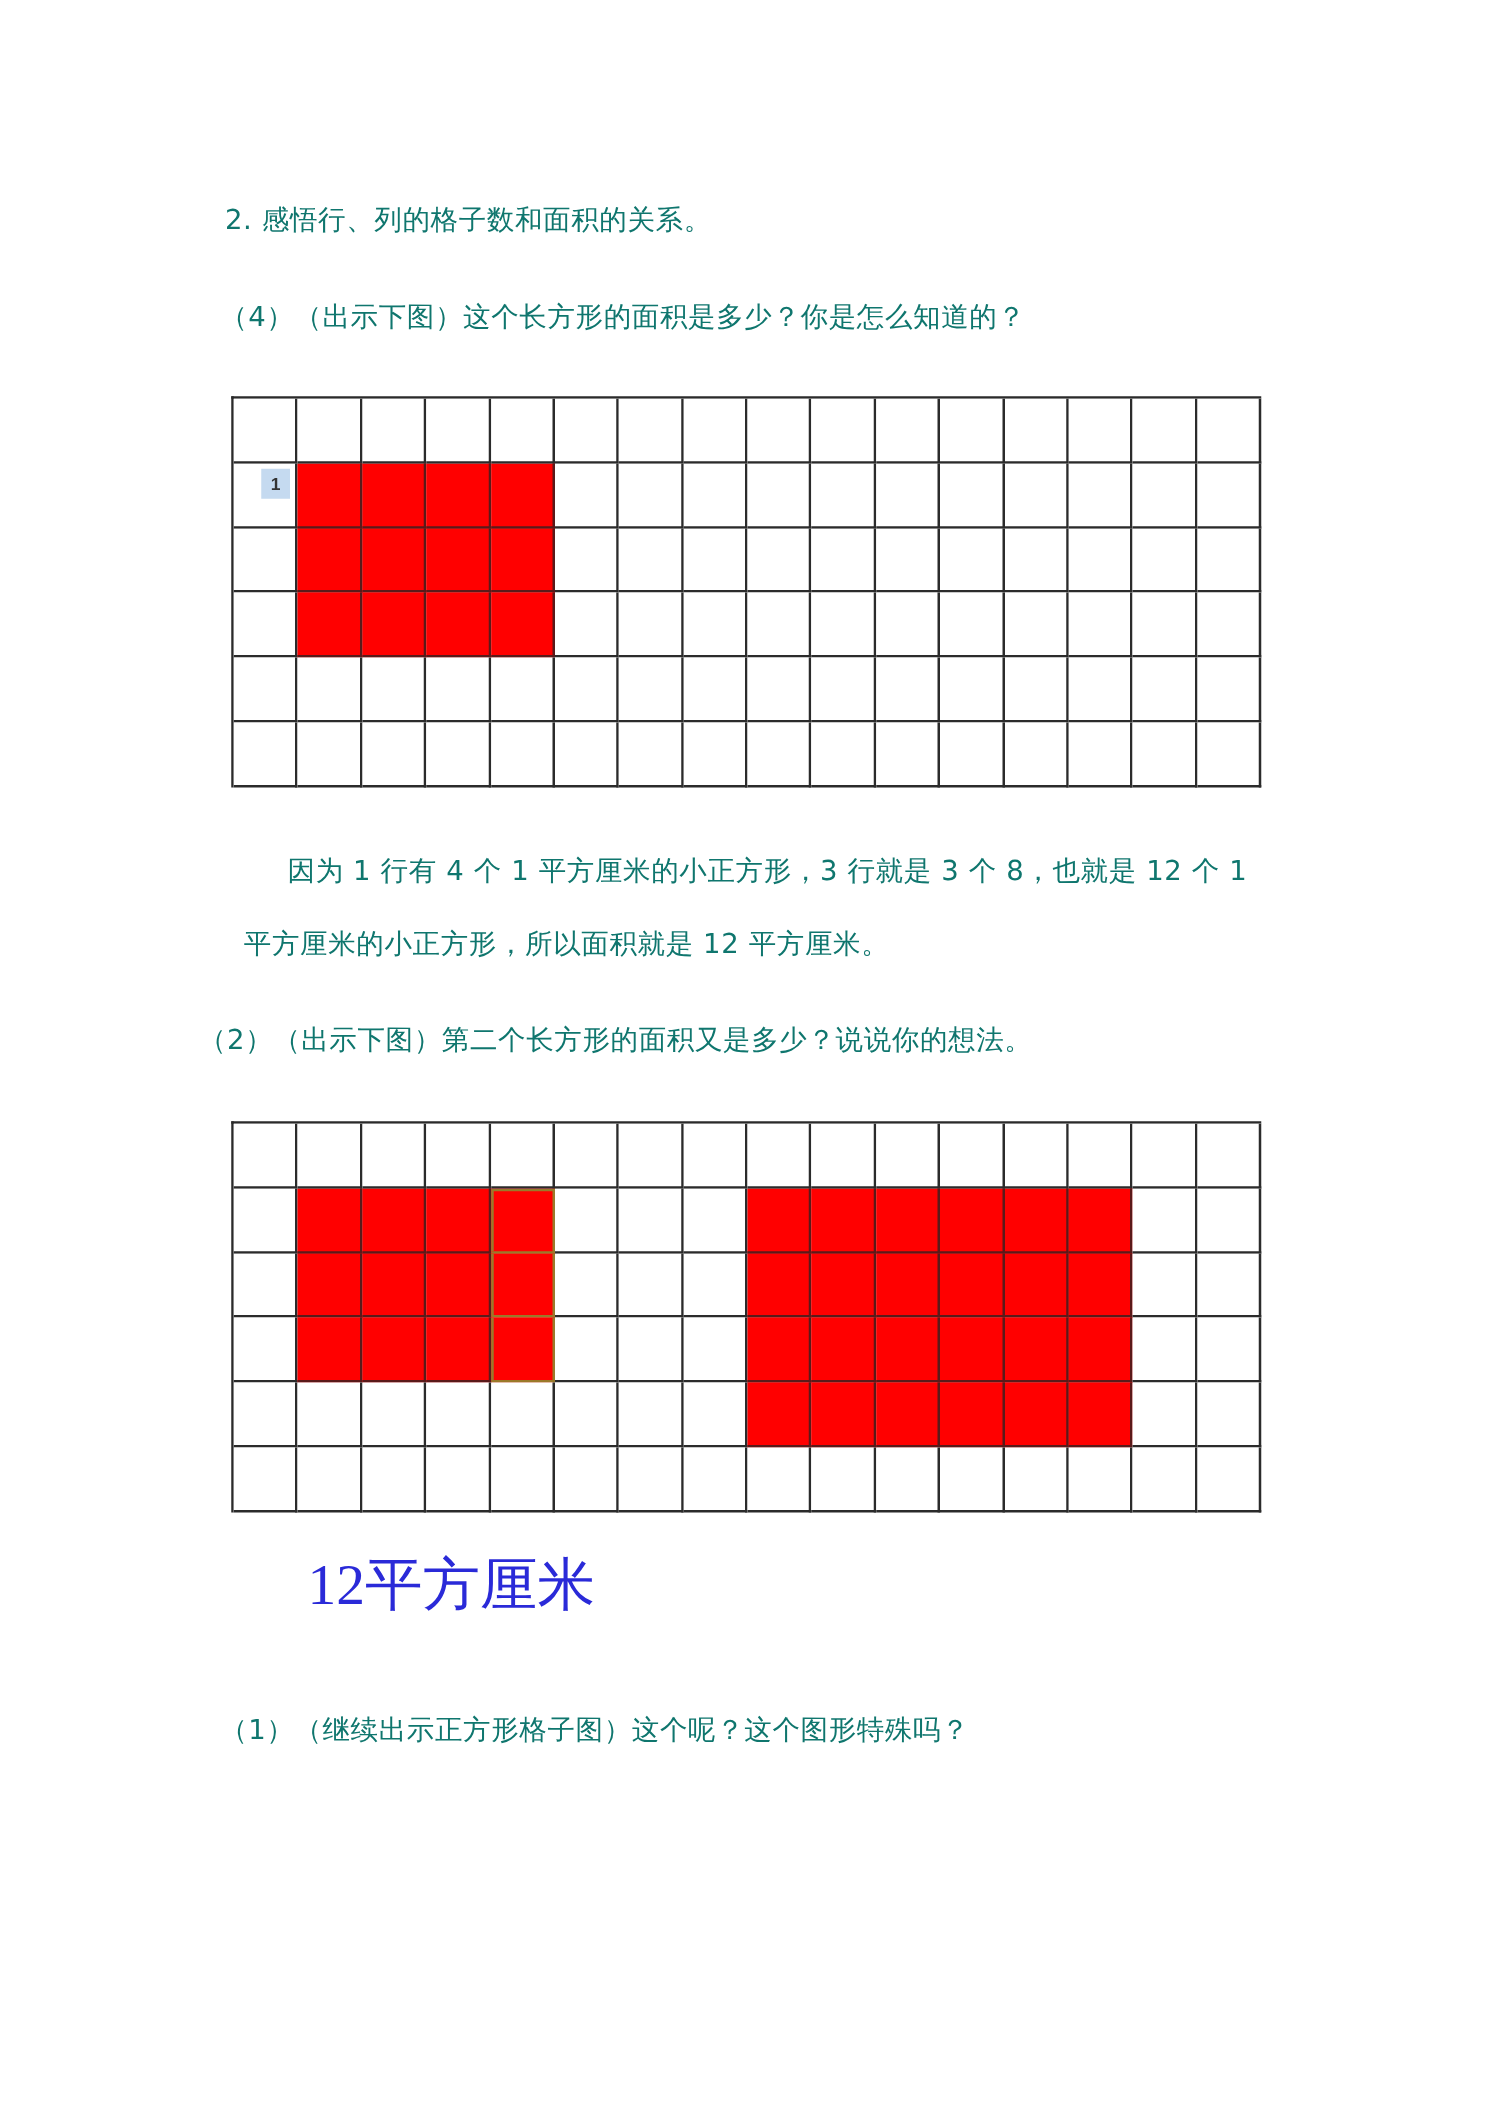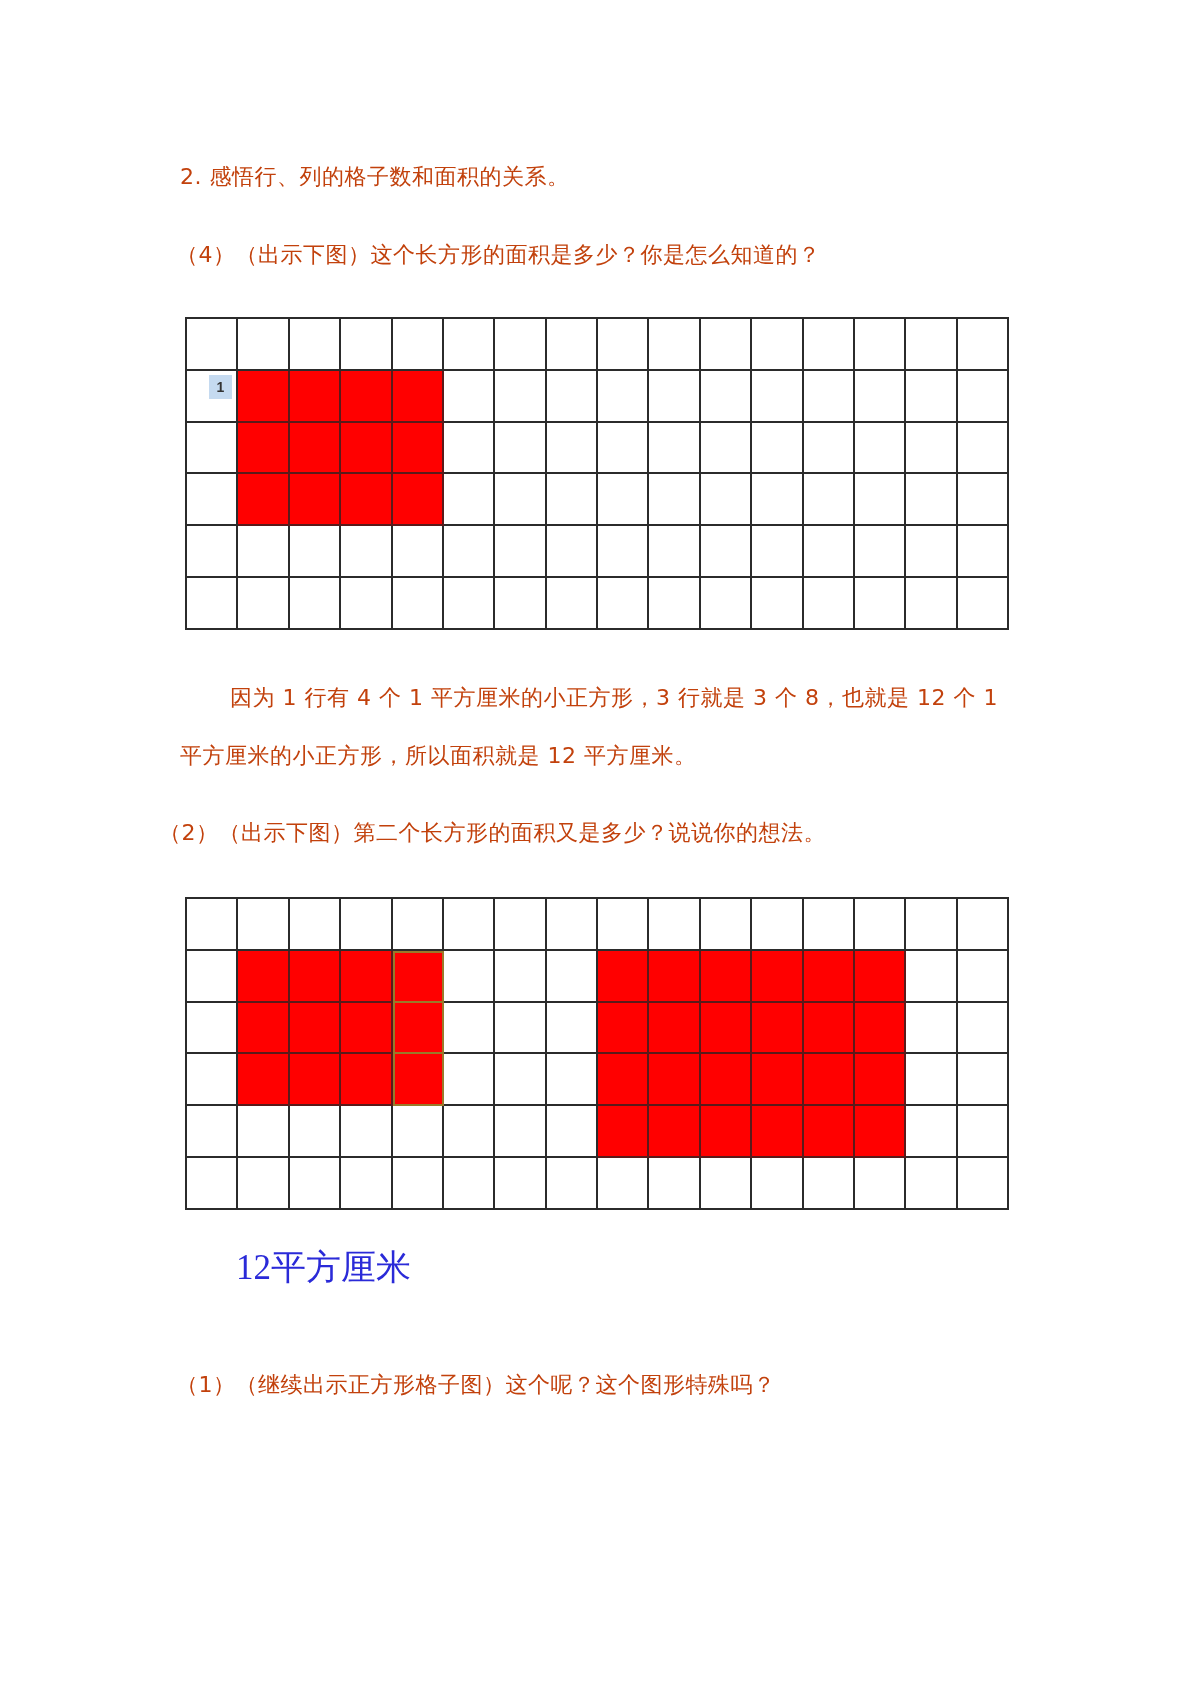--- a/index.html
+++ b/index.html
@@ -4,21 +4,21 @@
   <style>
     html, body { margin: 0; padding: 0; }
     body {
       width: 1191px; height: 1684px; background: #ffffff;
       position: relative; overflow: hidden;
       font-family: "DejaVu Sans", "Liberation Sans", sans-serif;
       color: #1a1a1a;
     }
     .line {
       position: absolute; left: 180px; white-space: nowrap;
-      font-size: 22px; line-height: 30px; color: #c2410c;
+      font-size: 22px; line-height: 30px; color: #0f766e;
       letter-spacing: 0.5px;
     }
     .grid {
       position: absolute; left: 185px; width: 824px; height: 313px;
       display: grid;
       grid-template-columns: repeat(16, 1fr);
       grid-template-rows: repeat(6, 1fr);
       border-top: 2px solid #2b2b2b; border-left: 2px solid #2b2b2b;
       box-sizing: border-box;
     }
@@ -29,23 +29,23 @@
     .cell.red { background: #ff0000; border-color: #5a1a1a; }
     .cell.red.olive { border-right: 2px solid #9a7a2a; border-bottom: 2px solid #9a7a2a; box-shadow: inset 2px 0 0 #9a7a2a; }
     .cell.red.olive-top { box-shadow: inset 2px 2px 0 #9a7a2a; }
     .badge {
       position: absolute; left: 22px; top: 4px; width: 23px; height: 24px;
       background: #c5daf0; color: #333; font-size: 14px; font-weight: bold;
       display: flex; align-items: center; justify-content: center;
       font-family: "Liberation Sans", sans-serif;
     }
     .answer {
-      position: absolute; left: 236px; top: 1245px;
+      position: absolute; left: 246px; top: 1245px;
       font-family: "Liberation Serif", "DejaVu Serif", serif;
-      font-size: 35px; line-height: 46px; color: #2a2ad8; white-space: nowrap;
+      font-size: 46px; line-height: 46px; color: #2a2ad8; white-space: nowrap;
     }
   </style>
 </head>
 <body>
 
 <div class="line" style="top:162px;">2. 感悟行、列的格子数和面积的关系。</div>
 
 <div class="line" style="top:240px; left:176px;">（4）（出示下图）这个长方形的面积是多少？你是怎么知道的？</div>
 
 <div class="grid" id="grid1" style="top:317px;">
@@ -143,21 +143,21 @@
     <div class="cell"></div>
     <div class="cell"></div>
     <div class="cell"></div>
     <div class="cell"></div>
     <div class="cell"></div>
     <div class="cell"></div>
     <div class="cell"></div>
   </div>
 
 <div class="line" style="top:683px; left:230px;">因为 1 行有 4 个 1 平方厘米的小正方形，3 行就是 3 个 8，也就是 12 个 1</div>
-<div class="line" style="top:741px;">平方厘米的小正方形，所以面积就是 12 平方厘米。</div>
+<div class="line" style="top:741px;margin-left:15px;">平方厘米的小正方形，所以面积就是 12 平方厘米。</div>
 
 <div class="line" style="top:818px; left:159px;">（2）（出示下图）第二个长方形的面积又是多少？说说你的想法。</div>
 
 <div class="grid" id="grid2" style="top:897px;">
     <div class="cell"></div>
     <div class="cell"></div>
     <div class="cell"></div>
     <div class="cell"></div>
     <div class="cell"></div>
     <div class="cell"></div>

